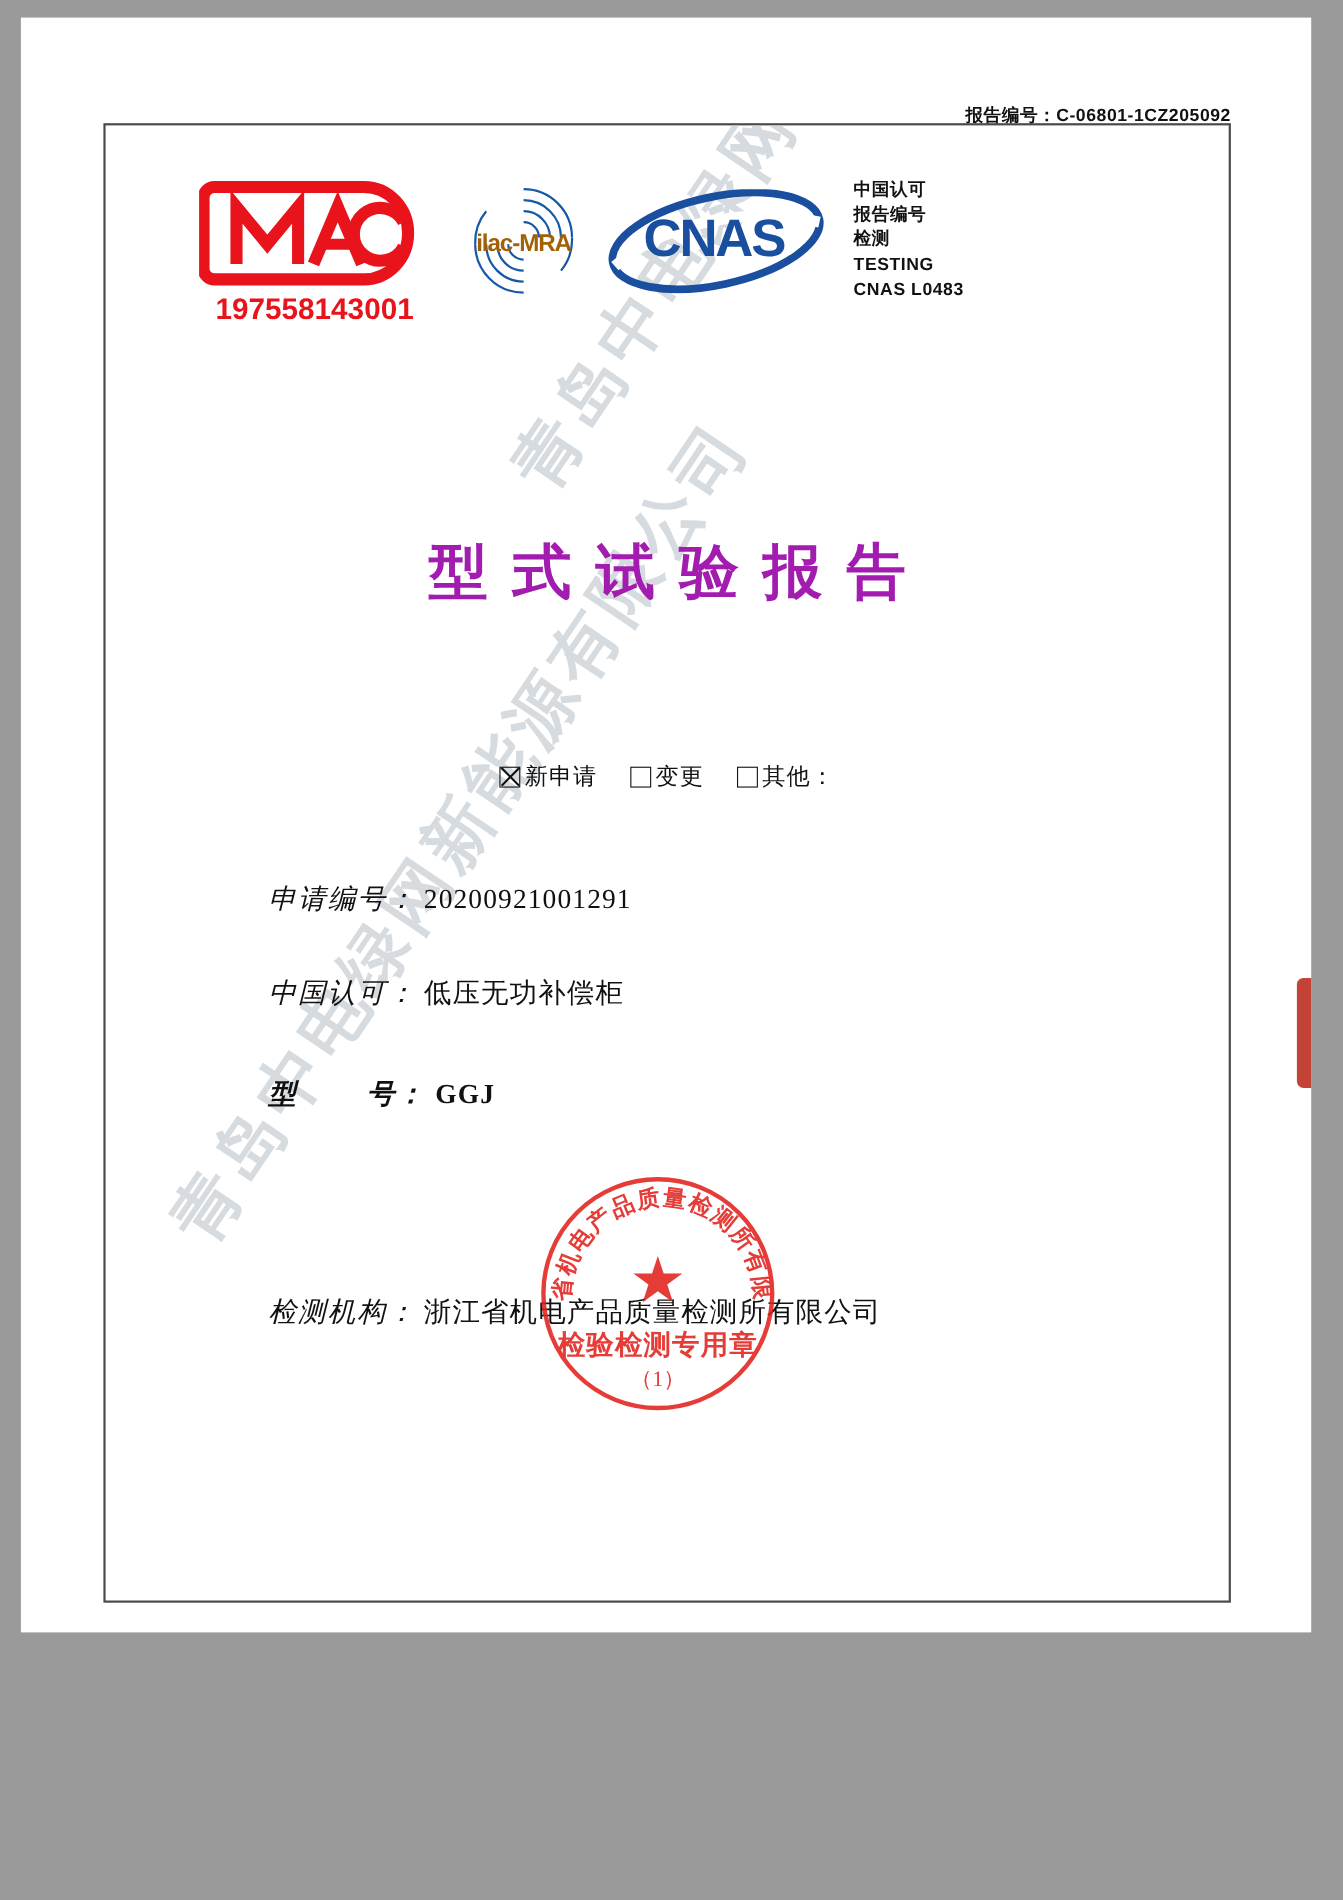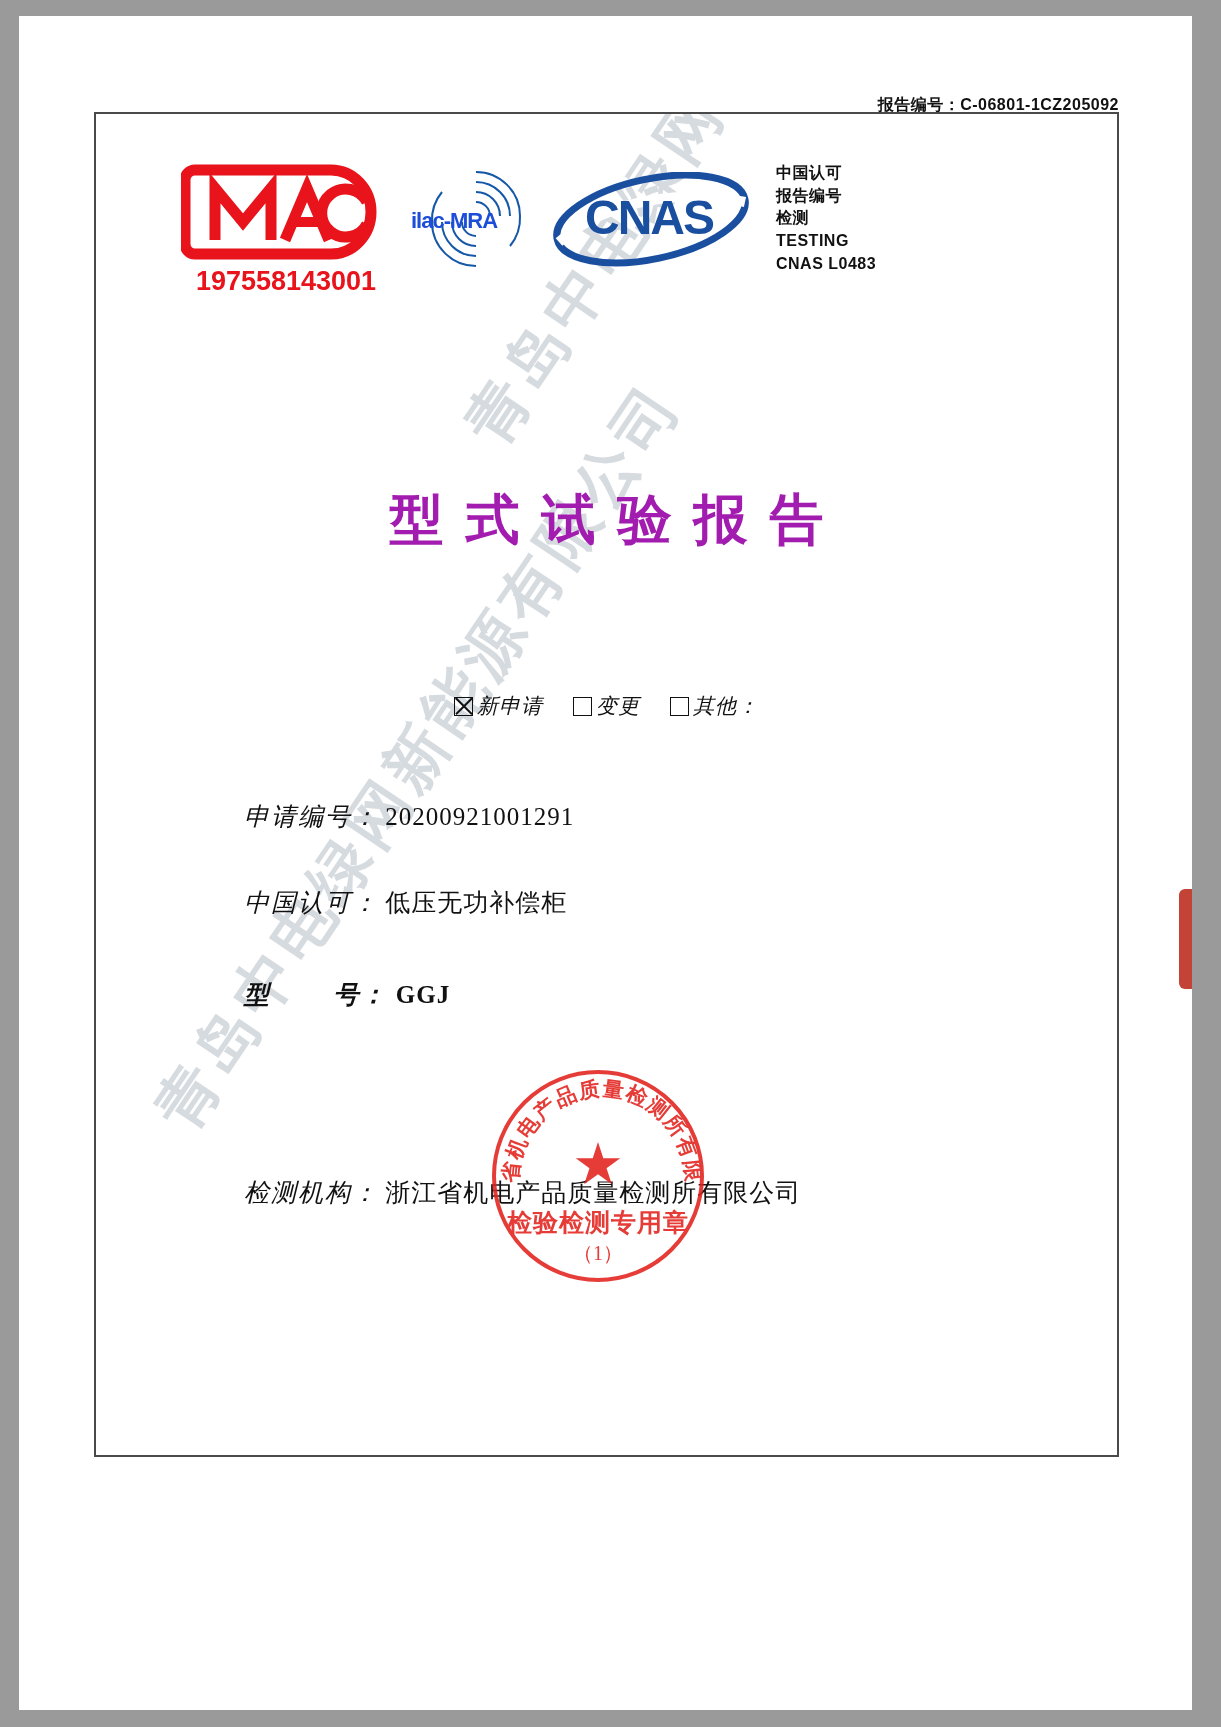--- a/index.html
+++ b/index.html
@@ -10,21 +10,21 @@
     background: #9a9a9a;
     font-family: "Liberation Serif", serif;
     overflow: hidden;
     position: relative;
   }
   #page-sheet {
     position: absolute;
     left: 19px;
     top: 16px;
     width: 1173px;
-    height: 1694px;
+    height: 1468px;
     background: #ffffff;
   }
   
   .report-no {
     position: absolute;
     right: 73px;
     top: 79px;
     font-family: "Liberation Sans", sans-serif;
     font-size: 16px;
     font-weight: bold;
@@ -103,24 +103,25 @@
     position: absolute;
     left: 315px;
     top: 12px;
     width: 130px;
     height: 110px;
   }
   .ilac-text {
     position: absolute;
     left: 0; top: 44px;
     width: 130px;
+    text-align: center;
     font-family: "Liberation Sans", sans-serif;
     font-weight: bold;
     font-size: 22px;
-    color: #1d4ed8;
+    color: #a16207;
     letter-spacing: -1px;
   }
   
   .cnas-wrap {
     position: absolute;
     left: 455px;
     top: 20px;
     width: 200px;
     height: 95px;
   }
@@ -189,21 +190,21 @@
     content: "";
     position: absolute;
     left: 50%;
     top: 50%;
     width: 23px;
     height: 1.6px;
     background: #111;
   }
   .cbox.checked::before { transform: translate(-50%,-50%) rotate(45deg); }
   .cbox.checked::after  { transform: translate(-50%,-50%) rotate(-45deg); }
-  .check-label { font-style: italic; letter-spacing: 1px; }
+  .check-label { letter-spacing: 1px; }
   
   .field {
     position: absolute;
     left: 148px;
     font-size: 25px;
     color: #111;
     white-space: nowrap;
   }
   .field .lbl {
     font-style: italic;

